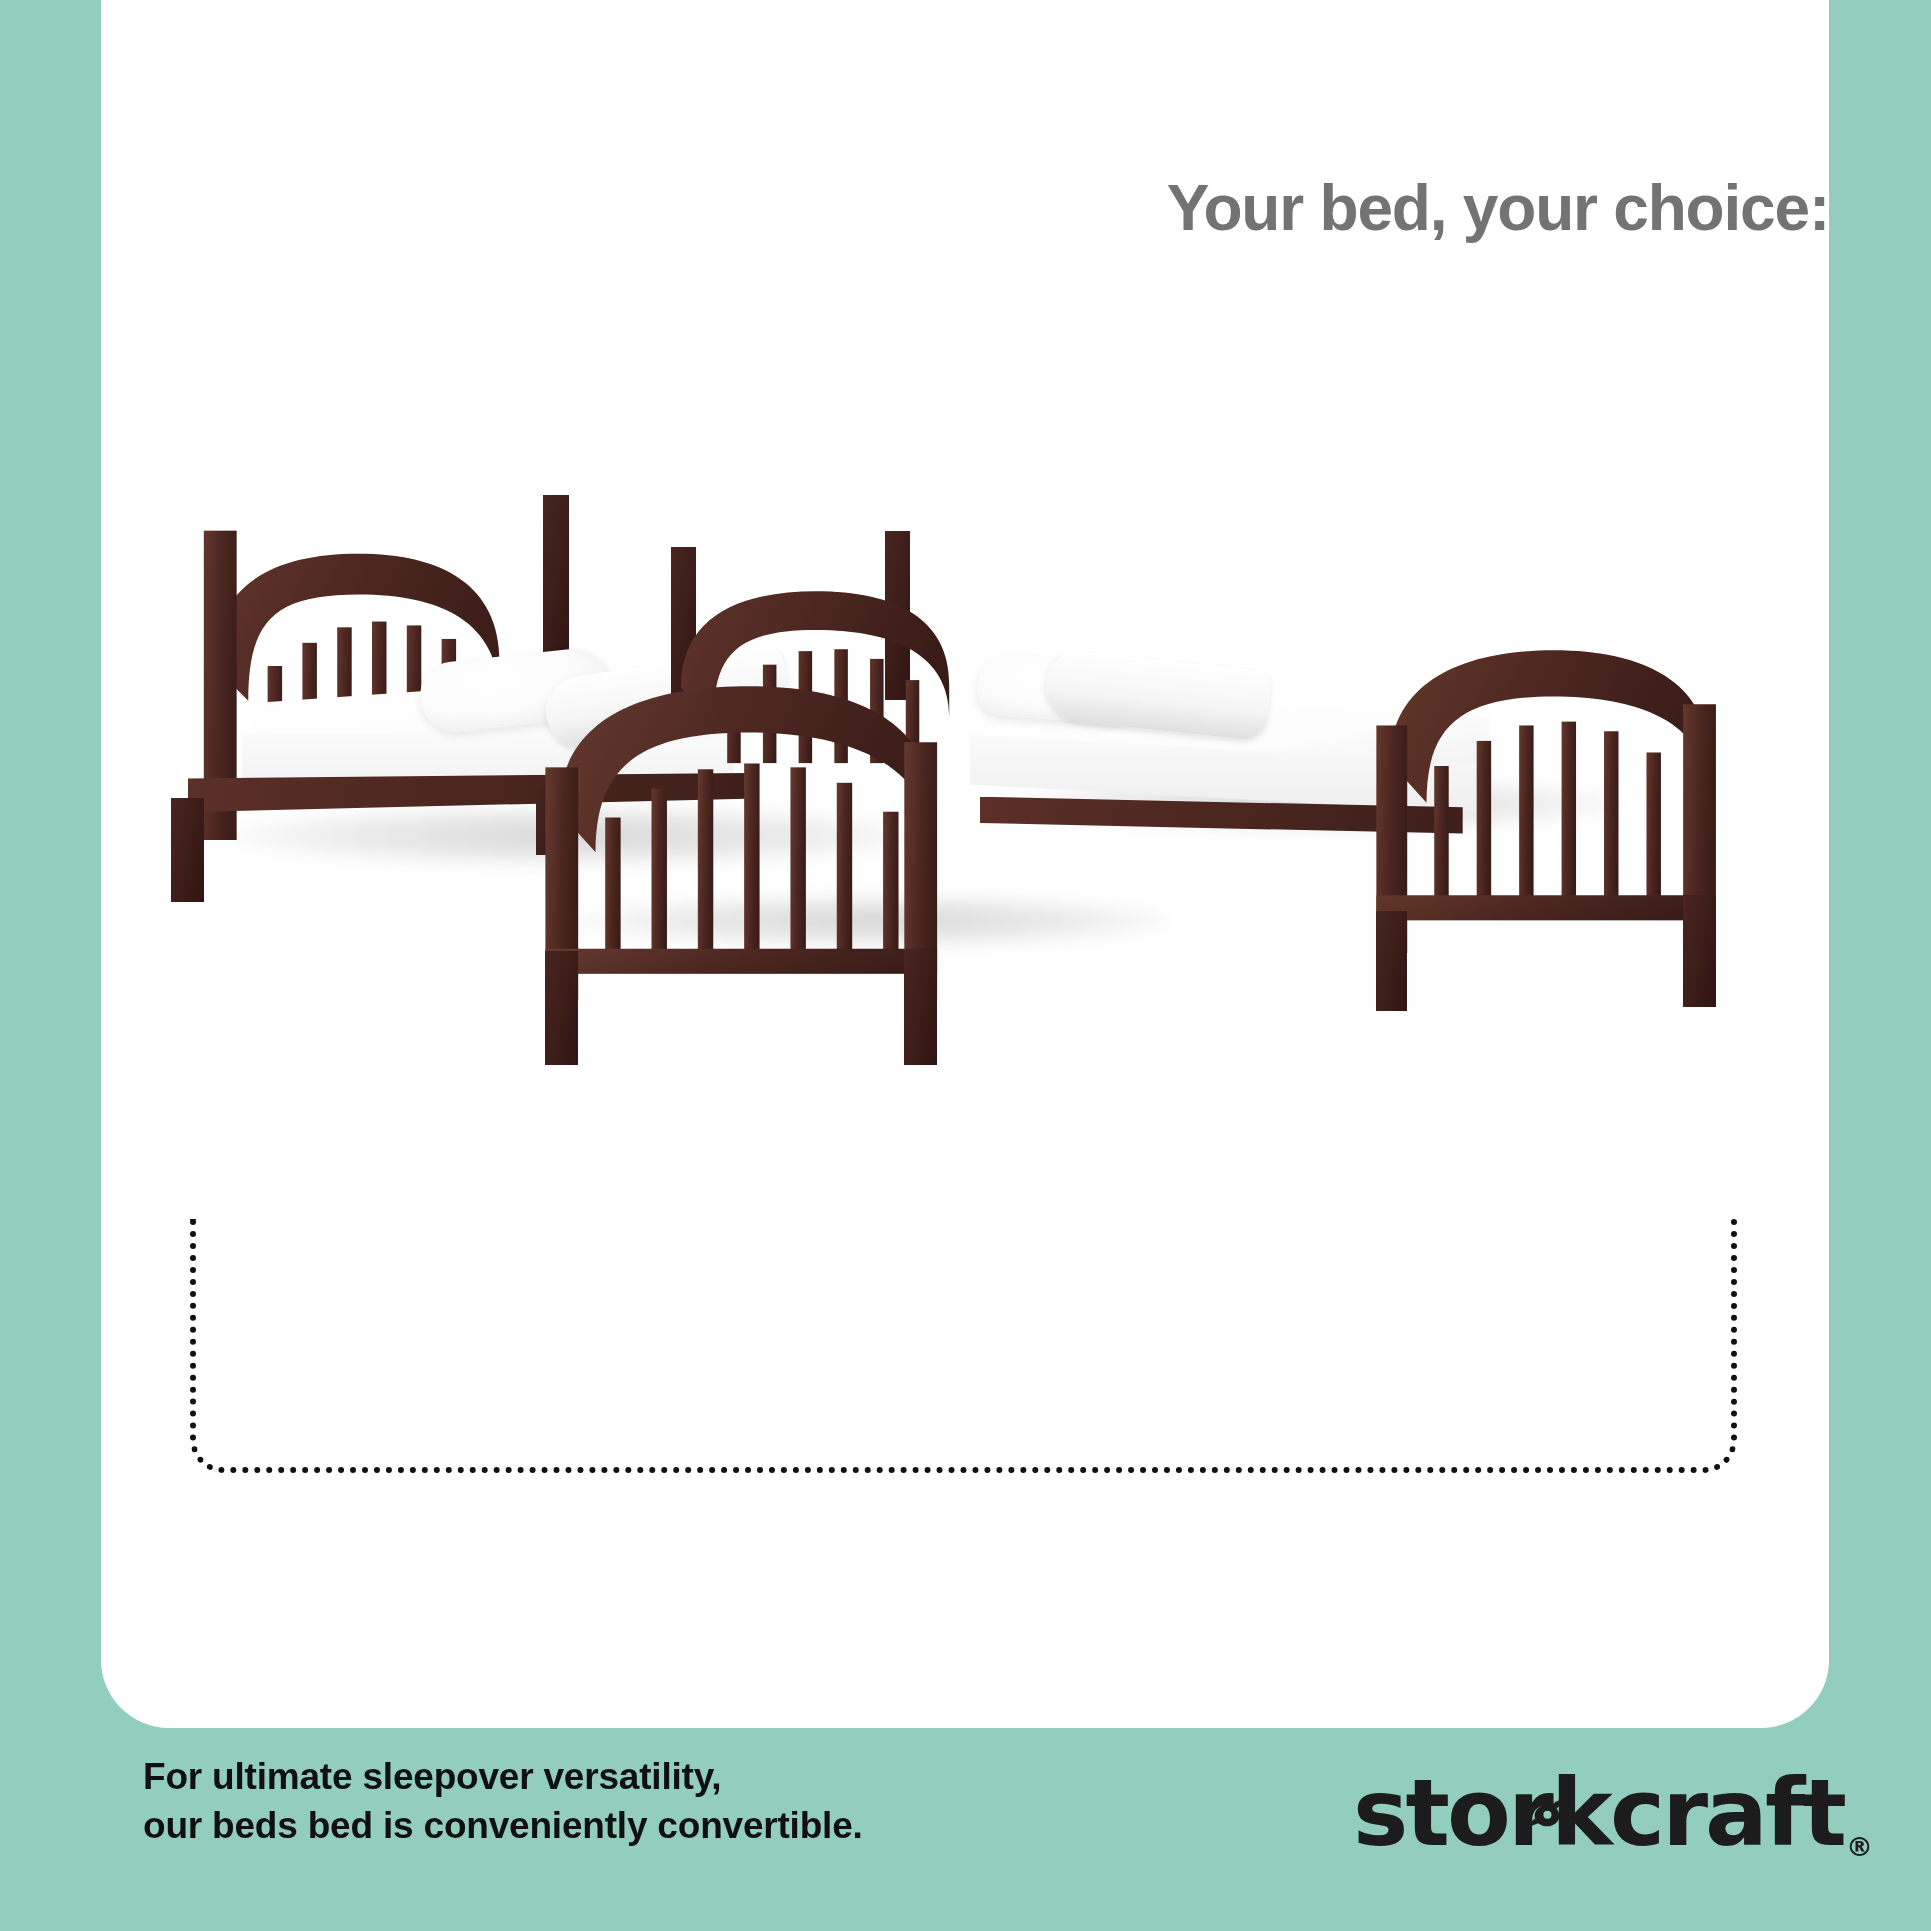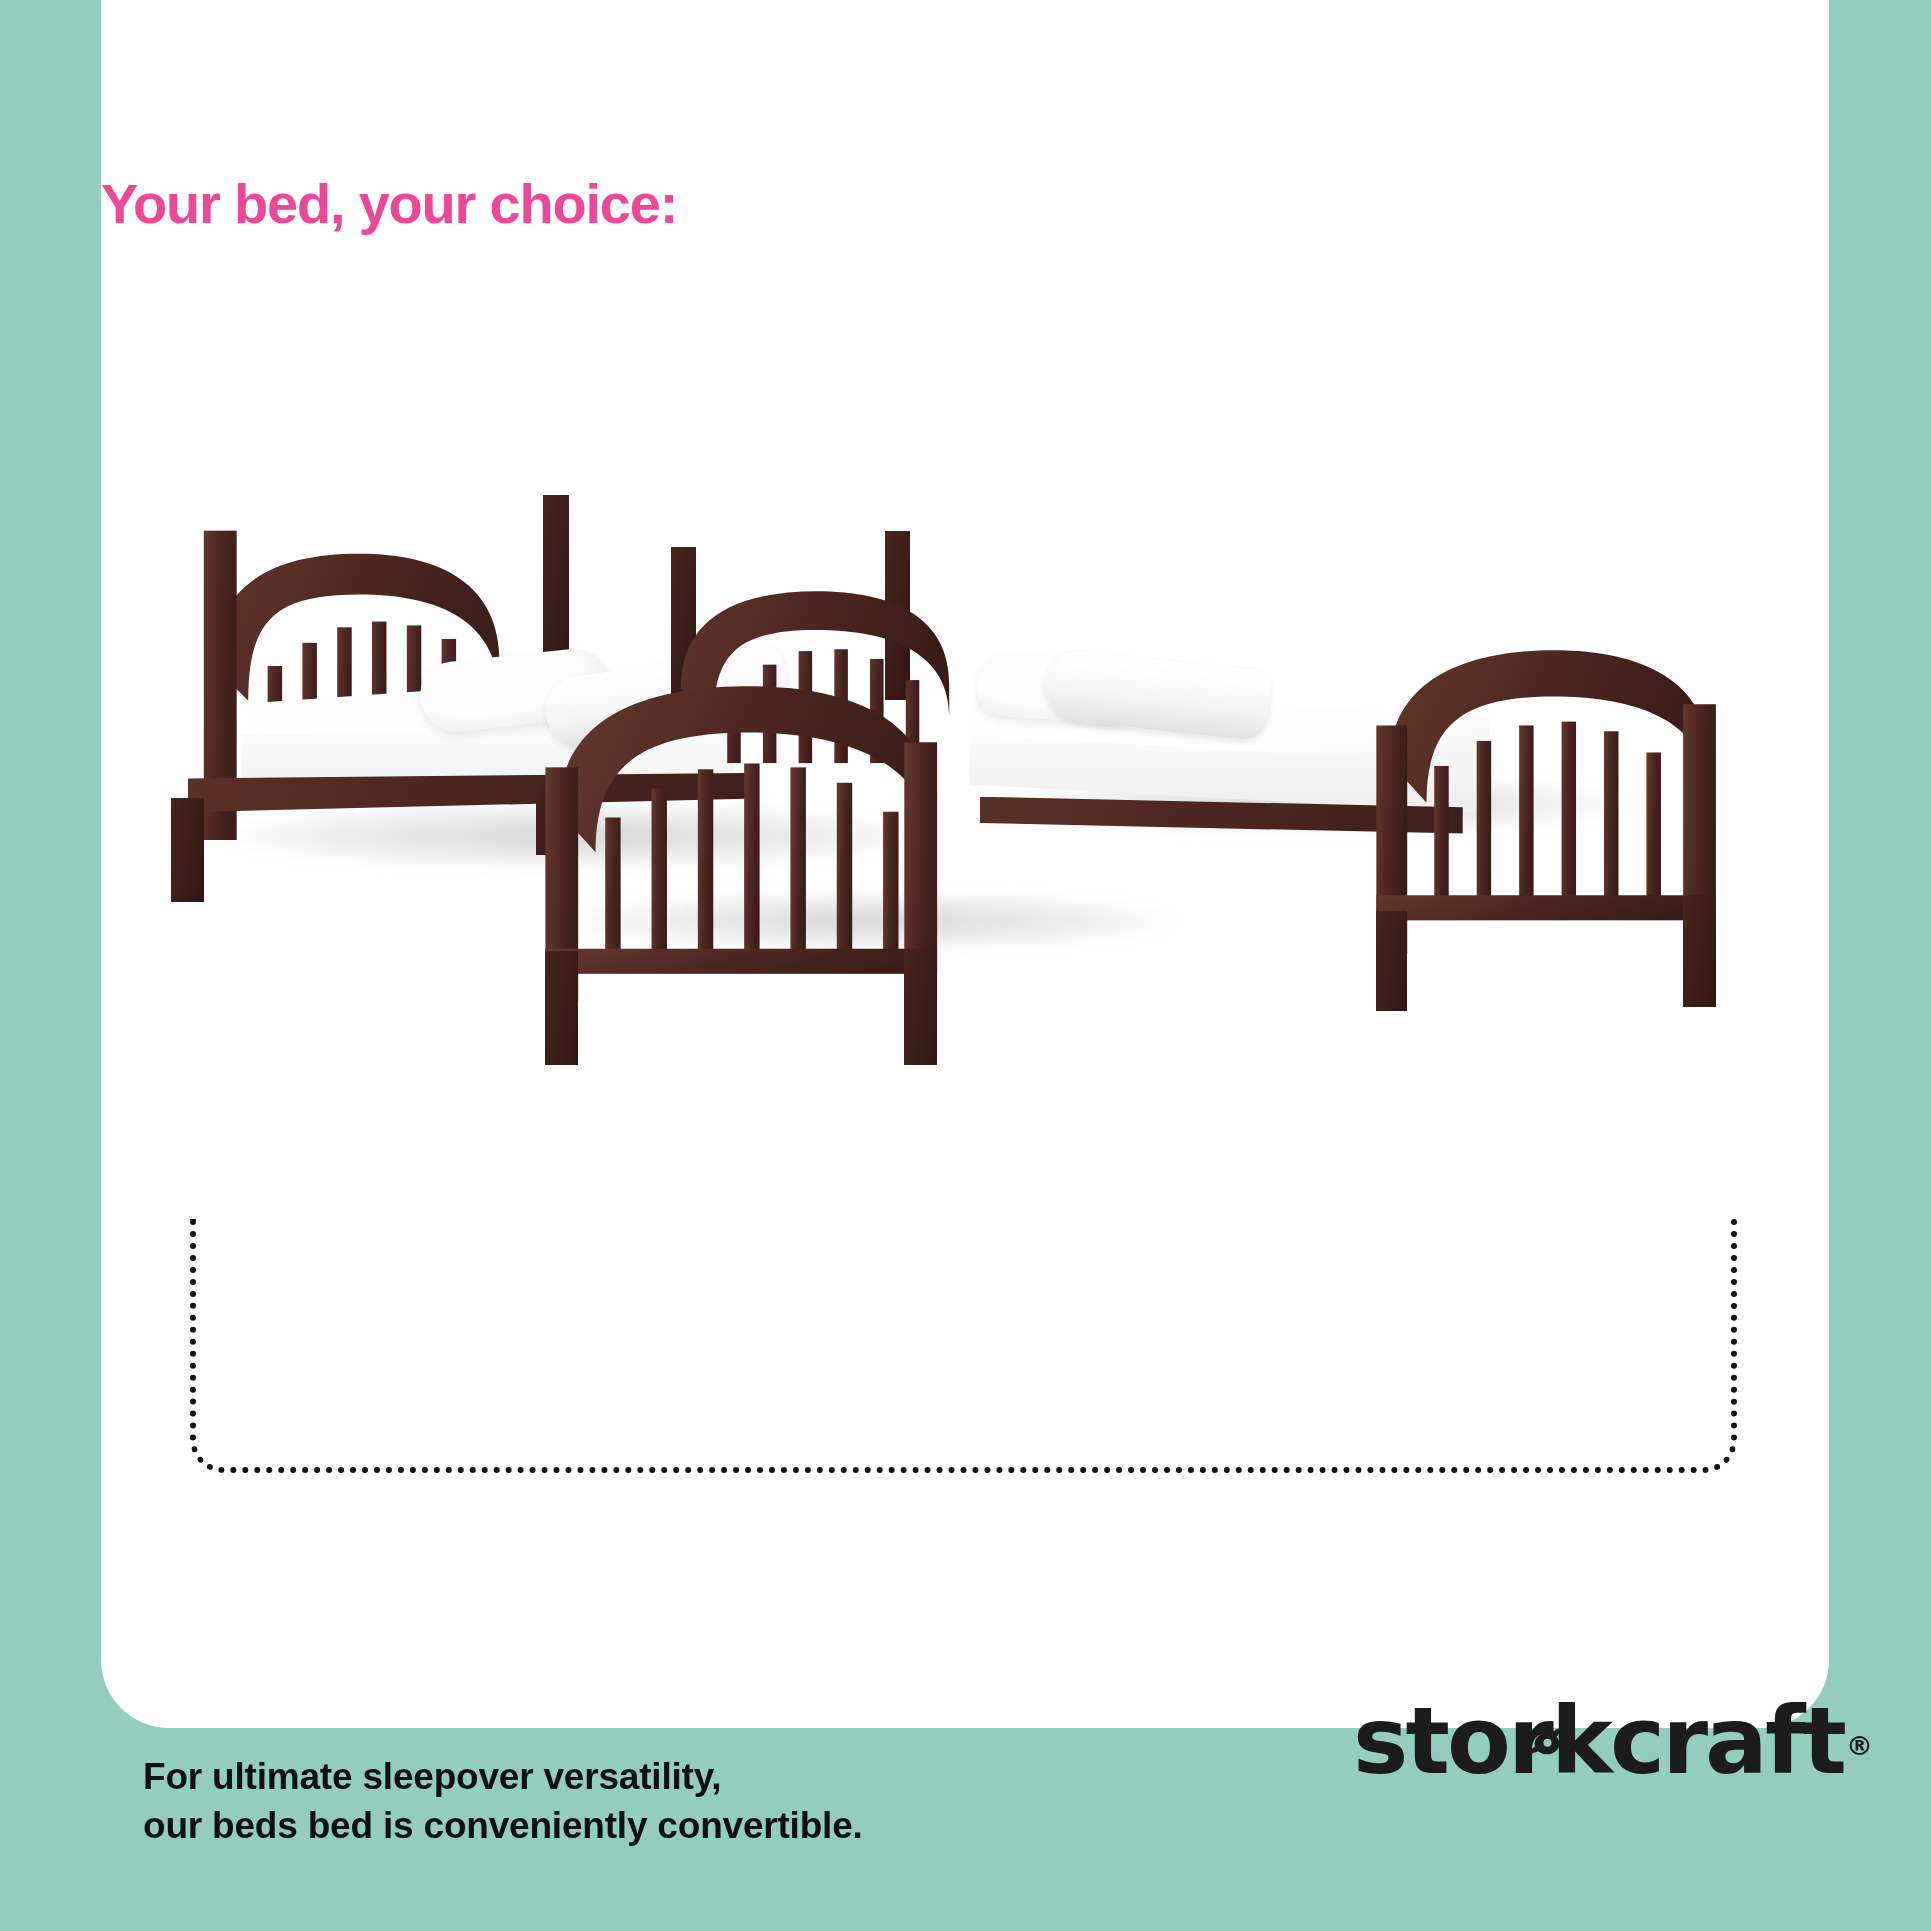--- a/index.html
+++ b/index.html
@@ -27,24 +27,24 @@
     border-bottom-left-radius: 68px;
     border-bottom-right-radius: 68px;
   }
 
   
   #headline {
     position: absolute;
     left: 0;
     top: 172px;
     width: 1728px;
-    text-align: left;
-    color: #ec4899;
+    text-align: right;
+    color: #737373;
     font-weight: 700;
-    font-size: 56px;
+    font-size: 64px;
     line-height: 1.14;
     letter-spacing: -1.2px;
     font-stretch: condensed;
   }
   #headline .ln { display: block; white-space: nowrap; }
 
   
   #scene {
     position: absolute;
     left: 58px;
@@ -105,23 +105,23 @@
     font-size: 37px;
     line-height: 1.33;
     letter-spacing: -0.2px;
     font-stretch: condensed;
   }
   #tagline .ln { display: block; white-space: nowrap; }
 
   #logo {
     position: absolute;
     right: 58px;
-    top: 1695px;
+    top: 1767px;
     display: flex;
-    align-items: center;
+    align-items: flex-end;
     color: #1d1c1c;
   }
   #logo .wordmark {
     position: relative;
     font-family: "DejaVu Sans", sans-serif;
     font-weight: 700;
     font-size: 93px;
     line-height: 1;
     letter-spacing: -2.9px;
     color: #1d1c1c;

